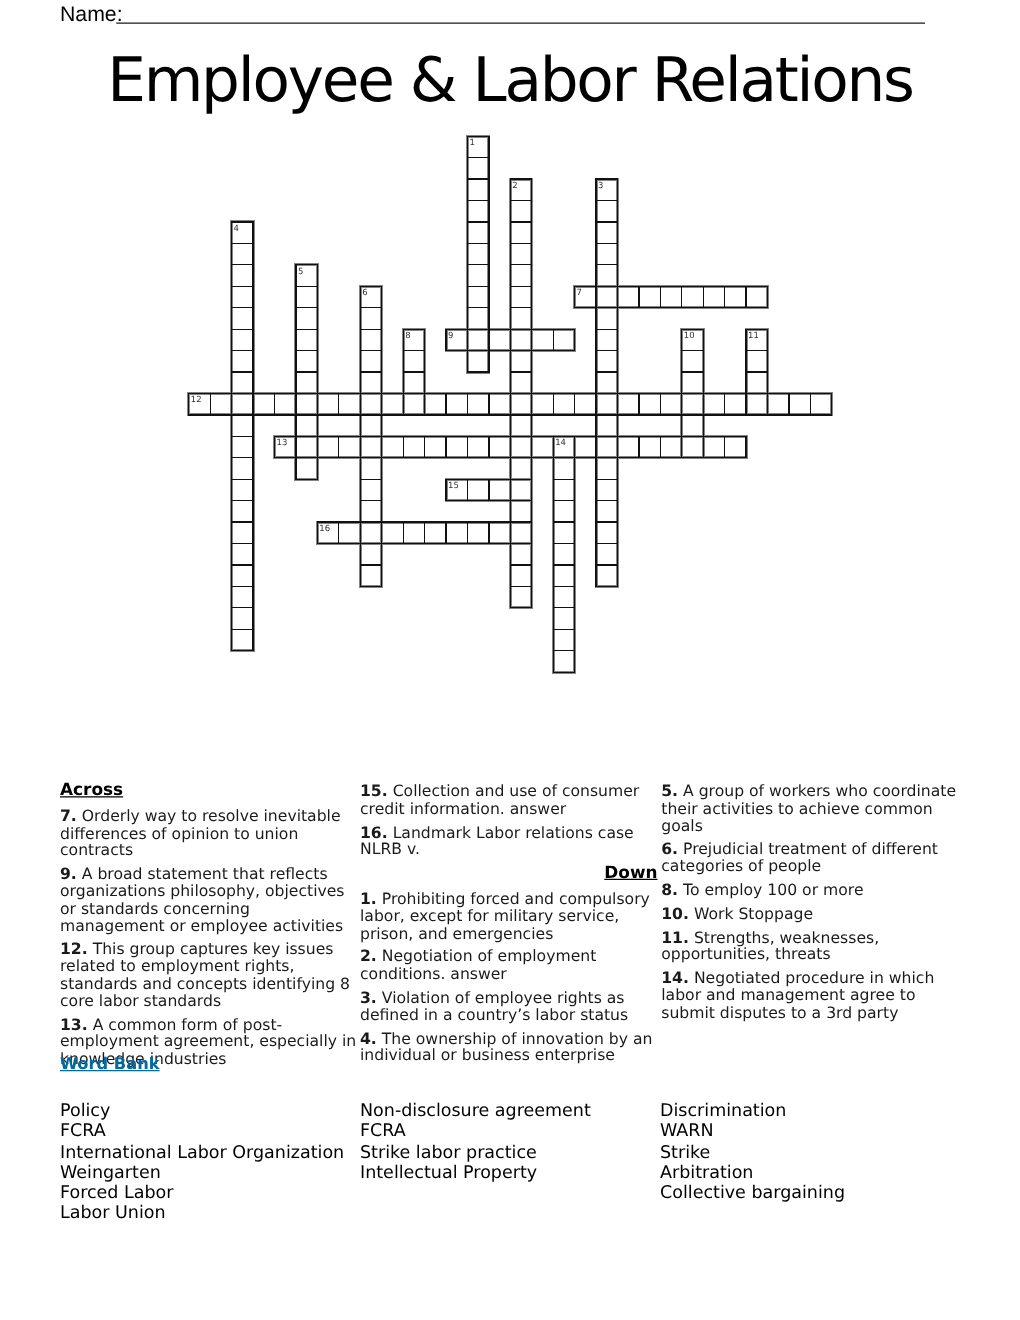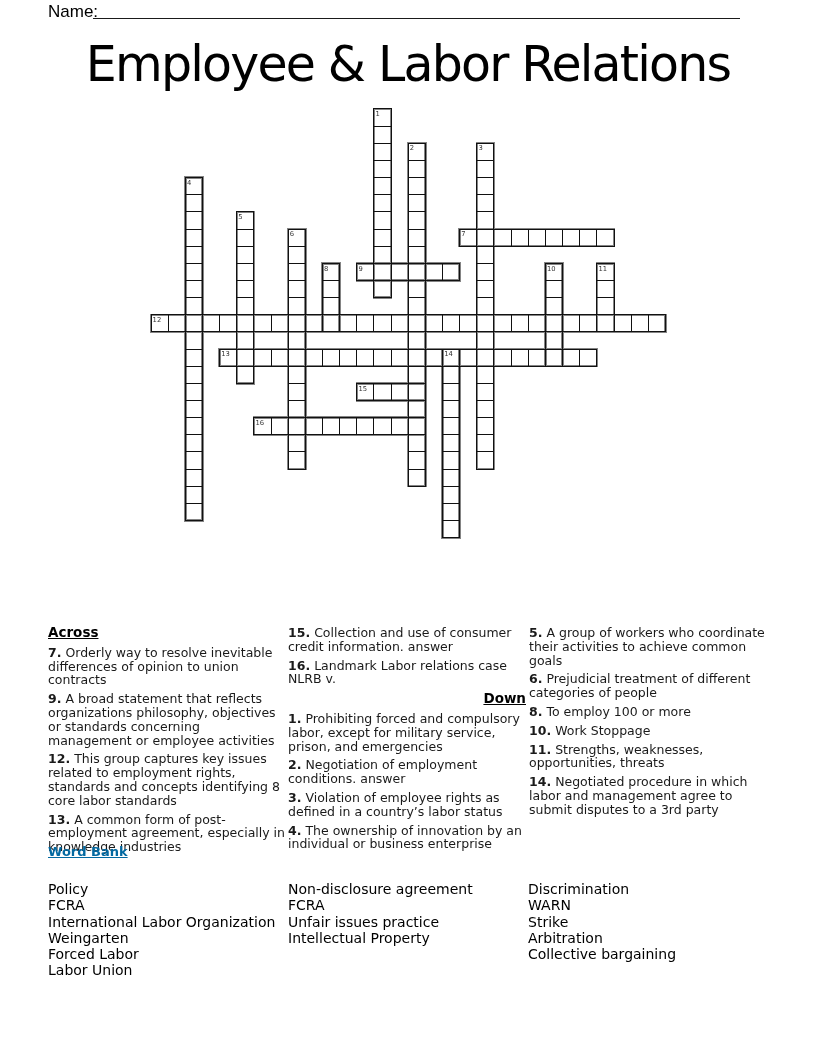--- a/index.html
+++ b/index.html
@@ -367,21 +367,21 @@
     <div class="bank-item">Policy</div>
     <div class="bank-item">FCRA</div>
     <div class="bank-item">International Labor Organization</div>
     <div class="bank-item">Weingarten</div>
     <div class="bank-item">Forced Labor</div>
     <div class="bank-item">Labor Union</div>
   </div>
 <div class="bank-col bank-col-1" id="bank-col-1">
     <div class="bank-item">Non-disclosure agreement</div>
     <div class="bank-item">FCRA</div>
-    <div class="bank-item">Unfair issues practice</div>
+    <div class="bank-item">Strike labor practice</div>
     <div class="bank-item">Intellectual Property</div>
   </div>
 <div class="bank-col bank-col-2" id="bank-col-2">
     <div class="bank-item">Discrimination</div>
     <div class="bank-item">WARN</div>
     <div class="bank-item">Strike</div>
     <div class="bank-item">Arbitration</div>
     <div class="bank-item">Collective bargaining</div>
   </div>
 

